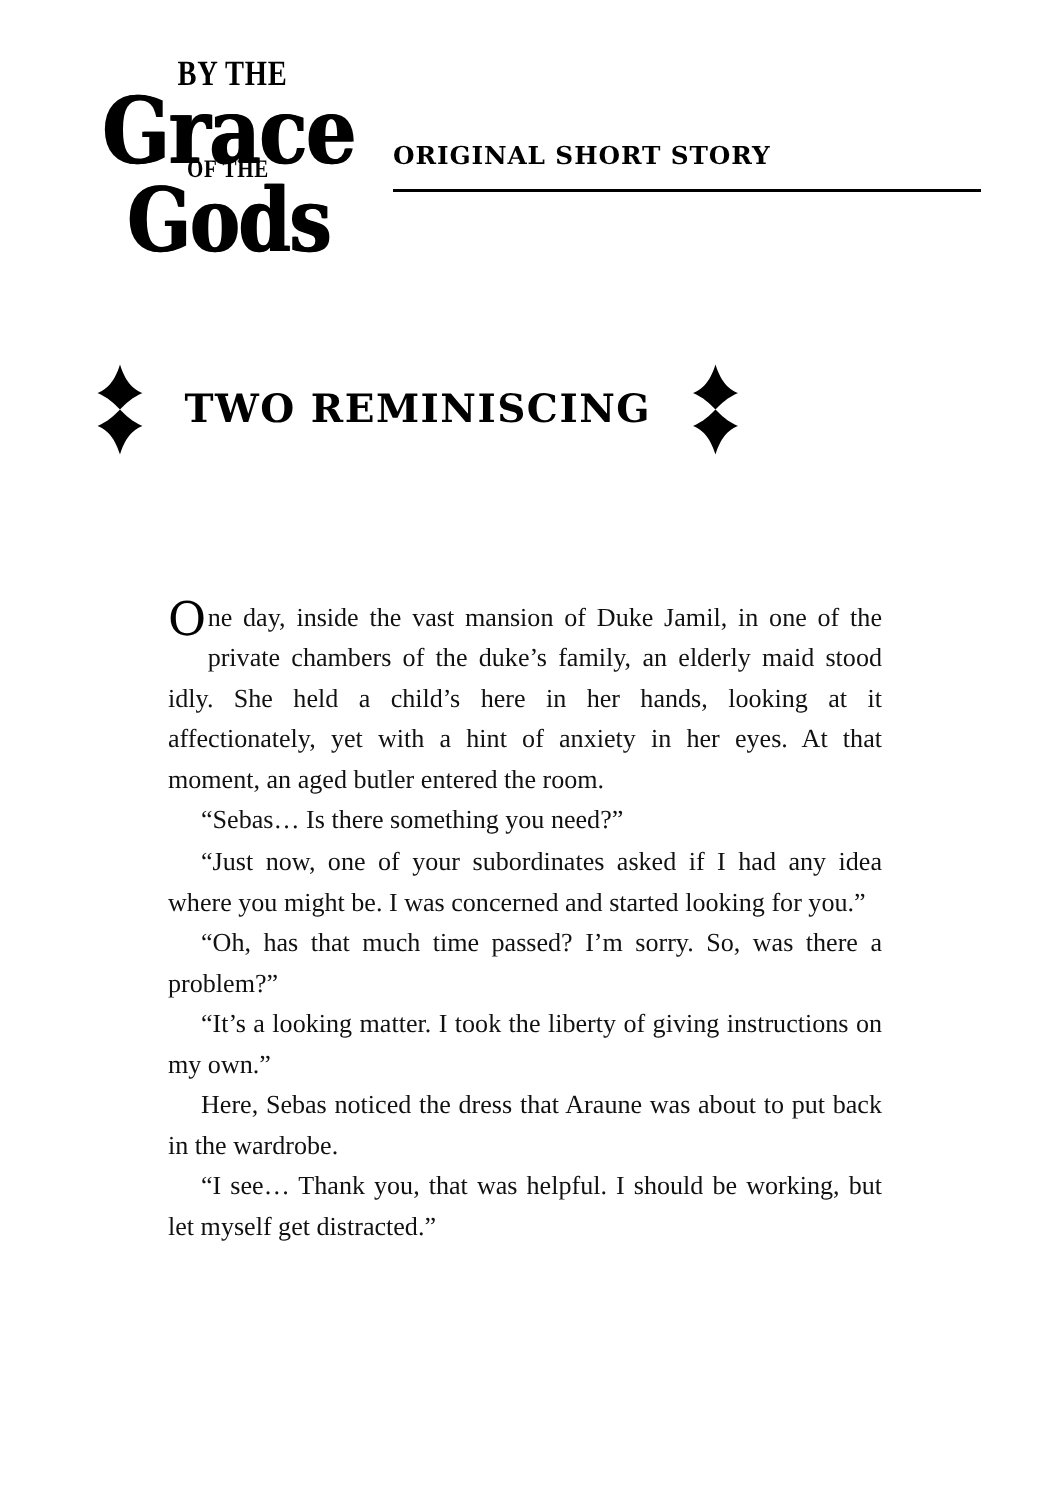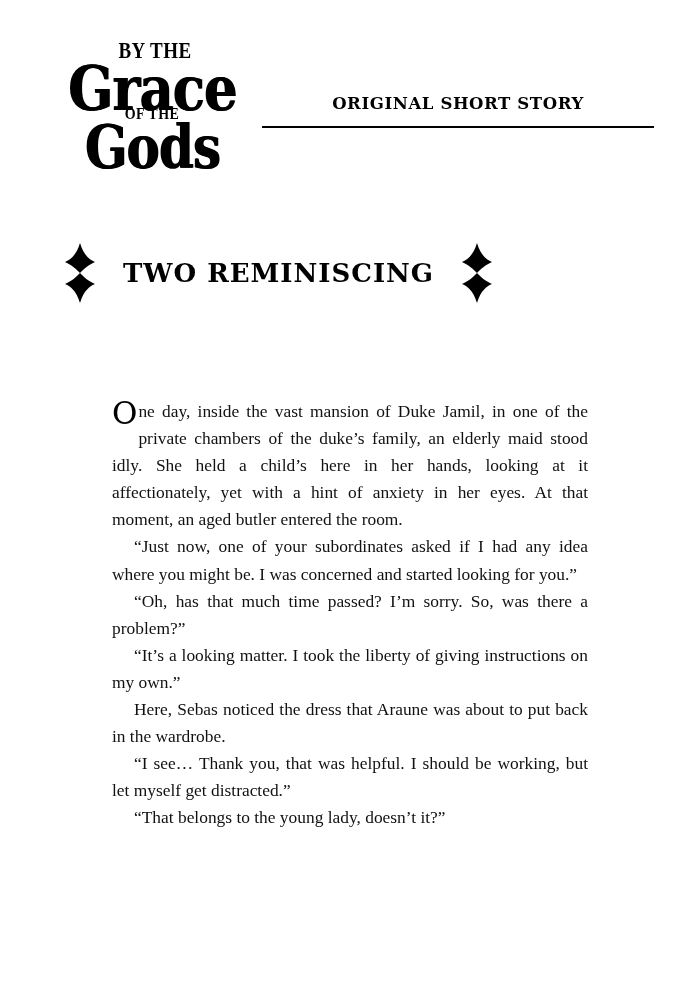--- a/index.html
+++ b/index.html
@@ -79,21 +79,20 @@
     transform-origin: center top;
     margin-top: -2px;
     text-shadow: 1px 0 0 #000;
   }
 
   .header-kicker {
     position: absolute;
     left: 262px;
     top: 56px;
     width: 392px;
-    text-align: center;
     font-family: "DejaVu Serif", serif;
     font-weight: bold;
     font-size: 16.5px;
     letter-spacing: 0.6px;
     color: #000;
   }
   .header-rule {
     position: absolute;
     left: 262px;
     top: 88px;
@@ -191,21 +190,21 @@
         <path d="M17 1 C 13 14, 7 18, 2 20 C 9 23, 13 27, 17 31 C 21 27, 25 23, 32 20 C 27 18, 21 14, 17 1 Z" fill="#000"></path>
         <path d="M17 61 C 13 48, 7 44, 2 42 C 9 39, 13 35, 17 31 C 21 35, 25 39, 32 42 C 27 44, 21 48, 17 61 Z" fill="#000"></path>
       </svg>
     </span>
   </div>
 
   <div class="body-text">
     <p class="p-first">
       <span class="dropcap">O</span><span>ne day, inside the vast mansion of Duke Jamil, in one of the private chambers of the duke’s family, an elderly maid stood idly. She held a child’s here in her hands, looking at it affectionately, yet with a hint of anxiety in her eyes. At that moment, an aged butler entered the room.</span>
     </p>
+    <p class="p-indent">“Sebas… Is there something you need?”</p>
     <p class="p-indent">“Just now, one of your subordinates asked if I had any idea where you might be. I was concerned and started looking for you.”</p>
     <p class="p-indent">“Oh, has that much time passed? I’m sorry. So, was there a problem?”</p>
     <p class="p-indent">“It’s a looking matter. I took the liberty of giving instructions on my own.”</p>
     <p class="p-indent">Here, Sebas noticed the dress that Araune was about to put back in the wardrobe.</p>
     <p class="p-indent">“I see… Thank you, that was helpful. I should be working, but let myself get distracted.”</p>
-    <p class="p-indent">“That belongs to the young lady, doesn’t it?”</p>
   </div>
 
 </div>
 
 </body></html>

